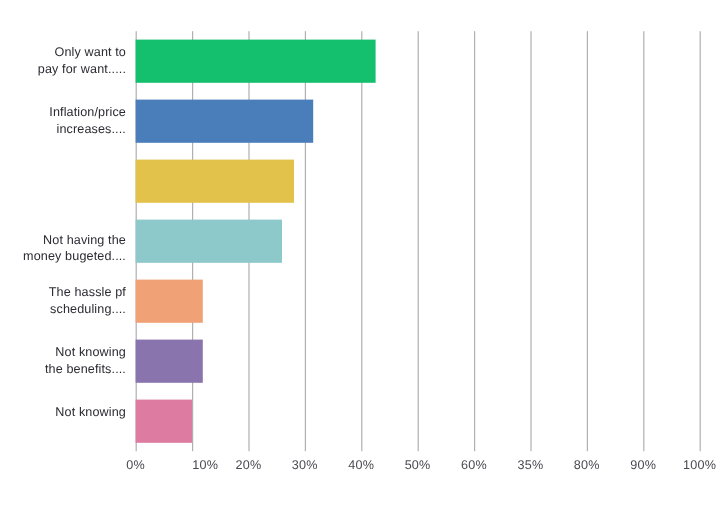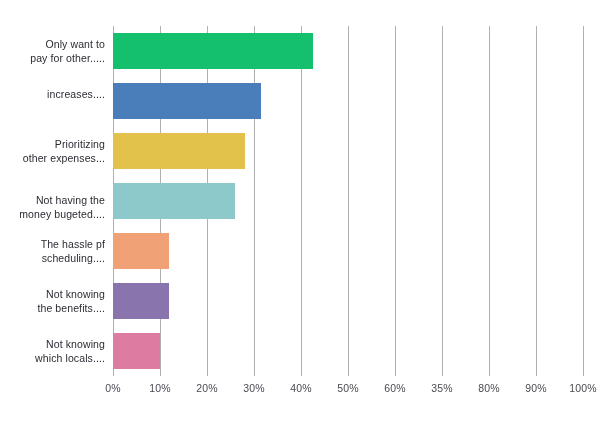--- a/index.html
+++ b/index.html
@@ -101,44 +101,40 @@
   }
 </style>
 </head>
 <body>
 
 <div id="chart-root">
 
   <div class="cat-labels">
       <div class="cat-label" style="top: 11px; color: rgb(43, 43, 51);">
         <div>Only want to</div>
-        <div>pay for other.....</div>
+        <div>pay for want.....</div>
       </div>
       <div class="cat-label" style="top: 61px; color: rgb(43, 43, 51);">
+        <div>Inflation/price</div>
         <div>increases....</div>
-      </div>
-      <div class="cat-label" style="top: 111px; color: rgb(43, 43, 51);">
-        <div>Prioritizing</div>
-        <div>other expenses...</div>
       </div>
       <div class="cat-label" style="top: 167px; color: rgb(43, 43, 51);">
         <div>Not having the</div>
         <div>money bugeted....</div>
       </div>
       <div class="cat-label" style="top: 211px; color: rgb(43, 43, 51); text-align: right;">
         <div>The hassle pf</div>
         <div>scheduling....</div>
       </div>
       <div class="cat-label" style="top: 261px; color: rgb(43, 43, 51);">
         <div>Not knowing</div>
         <div>the benefits....</div>
       </div>
       <div class="cat-label" style="top: 311px; color: rgb(43, 43, 51);">
         <div>Not knowing</div>
-        <div>which locals....</div>
       </div>
     </div>
 
   <div class="plot-area">
     <div class="gridlines">
         <div class="gridline axis-start" style="left: 0px; background: rgb(176, 176, 176);"></div>
         <div class="gridline" style="left: 47px; background: rgb(176, 176, 176);"></div>
         <div class="gridline" style="left: 94px; background: rgb(176, 176, 176);"></div>
         <div class="gridline" style="left: 141px; background: rgb(176, 176, 176);"></div>
         <div class="gridline" style="left: 188px; background: rgb(176, 176, 176);"></div>
@@ -169,21 +165,21 @@
           <div class="bar" title="Not knowing the benefits.... 12%" style="width: 56.4px; background: rgb(138, 116, 173);"></div>
         </div>
         <div class="bar-row" style="top: 300px; height: 50px; width: 470px;">
           <div class="bar" title="Not knowing which locals.... 10%" style="width: 47px; background: rgb(221, 123, 161);"></div>
         </div>
       </div>
   </div>
 
   <div class="x-axis-labels">
       <div class="x-tick-label" style="left: 0px; color: rgb(74, 74, 82);">0%</div>
-      <div class="x-tick-label" style="left: 47px; color: rgb(74, 74, 82);">10%</div>
+      <div class="x-tick-label" style="left: 58px; color: rgb(74, 74, 82);">10%</div>
       <div class="x-tick-label" style="left: 94px; color: rgb(74, 74, 82); text-align: center;">20%</div>
       <div class="x-tick-label" style="left: 141px; color: rgb(74, 74, 82);">30%</div>
       <div class="x-tick-label" style="left: 188px; color: rgb(74, 74, 82);">40%</div>
       <div class="x-tick-label" style="left: 235px; color: rgb(74, 74, 82);">50%</div>
       <div class="x-tick-label" style="left: 282px; color: rgb(74, 74, 82); text-align: right;">60%</div>
       <div class="x-tick-label" style="left: 329px; color: rgb(74, 74, 82);">35%</div>
       <div class="x-tick-label" style="left: 376px; color: rgb(74, 74, 82);">80%</div>
       <div class="x-tick-label" style="left: 423px; color: rgb(74, 74, 82);">90%</div>
       <div class="x-tick-label" style="left: 470px; color: rgb(74, 74, 82);">100%</div>
     </div>

